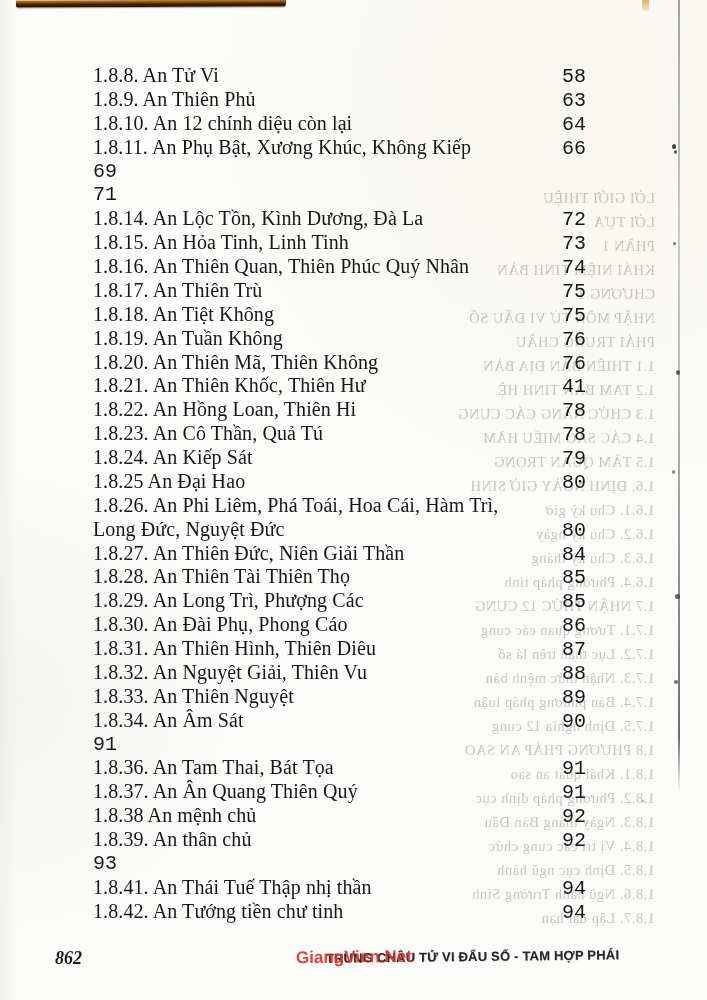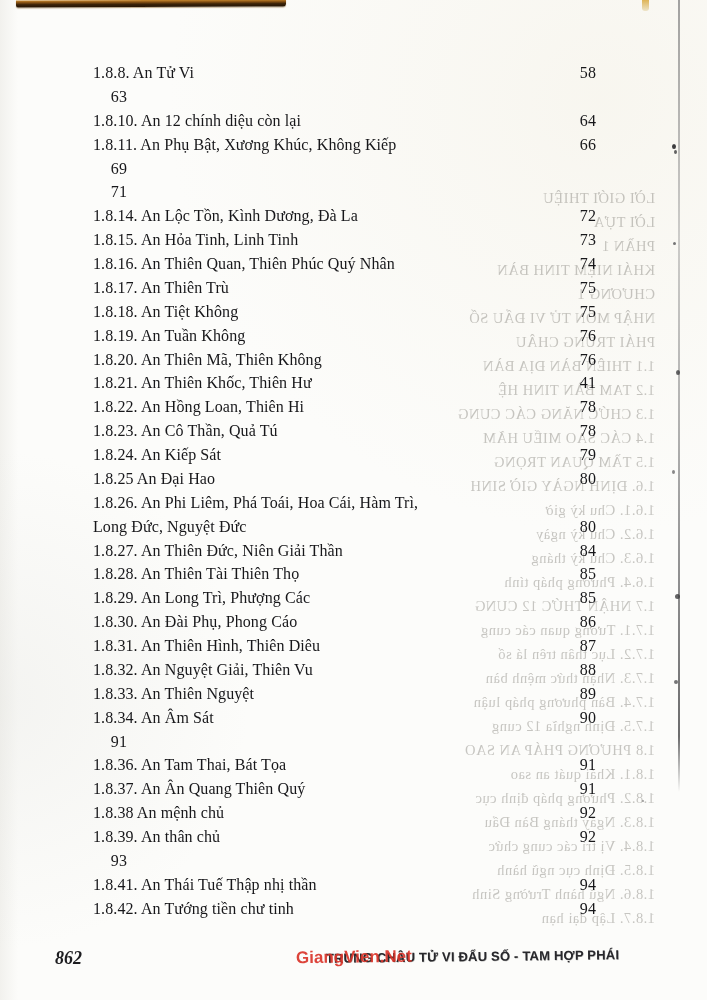--- a/index.html
+++ b/index.html
@@ -62,24 +62,24 @@
     letter-spacing:.5px;
   }
 
   
   .toc{
     position:absolute;left:93px;top:64px;width:503px;
     color:#17171a;
   }
   .toc-row{
     display:flex;align-items:baseline;height:23.88px;
-    font-size:16px;letter-spacing:.1px;white-space:nowrap;
+    font-size:20px;letter-spacing:.1px;white-space:nowrap;
   }
   .toc-label{flex:1 1 auto;overflow:visible;}
-  .toc-page{flex:0 0 auto;text-align:right;min-width:34px;}
+  .toc-page{flex:0 0 auto;text-align:left;min-width:34px;font-family:Liberation Mono, monospace;}
 
   
   .footer-page-num{
     position:absolute;left:55px;top:948px;
     font-family:"Liberation Serif", serif;
     font-size:18px;font-weight:bold;font-style:italic;color:#1d1d20;
   }
   .footer-right{
     position:absolute;left:300px;top:949px;width:345px;
     transform:rotate(-0.7deg);
@@ -148,20 +148,21 @@
       <div class="gline" style="top: 886px;">1.8.6. Ngũ hành Trường Sinh</div>
       <div class="gline" style="top: 910px;">1.8.7. Lập đại hạn</div>
     </div>
 
   <div class="toc">
       <div class="toc-row">
         <span class="toc-label">1.8.8. An Tử Vi</span>
         <span class="toc-page">58</span>
       </div>
       <div class="toc-row">
+        <span class="toc-label">1.8.9. An Thiên Phủ</span>
         <span class="toc-page">63</span>
       </div>
       <div class="toc-row">
         <span class="toc-label">1.8.10. An 12 chính diệu còn lại</span>
         <span class="toc-page">64</span>
       </div>
       <div class="toc-row">
         <span class="toc-label">1.8.11. An Phụ Bật, Xương Khúc, Không Kiếp</span>
         <span class="toc-page">66</span>
       </div>

